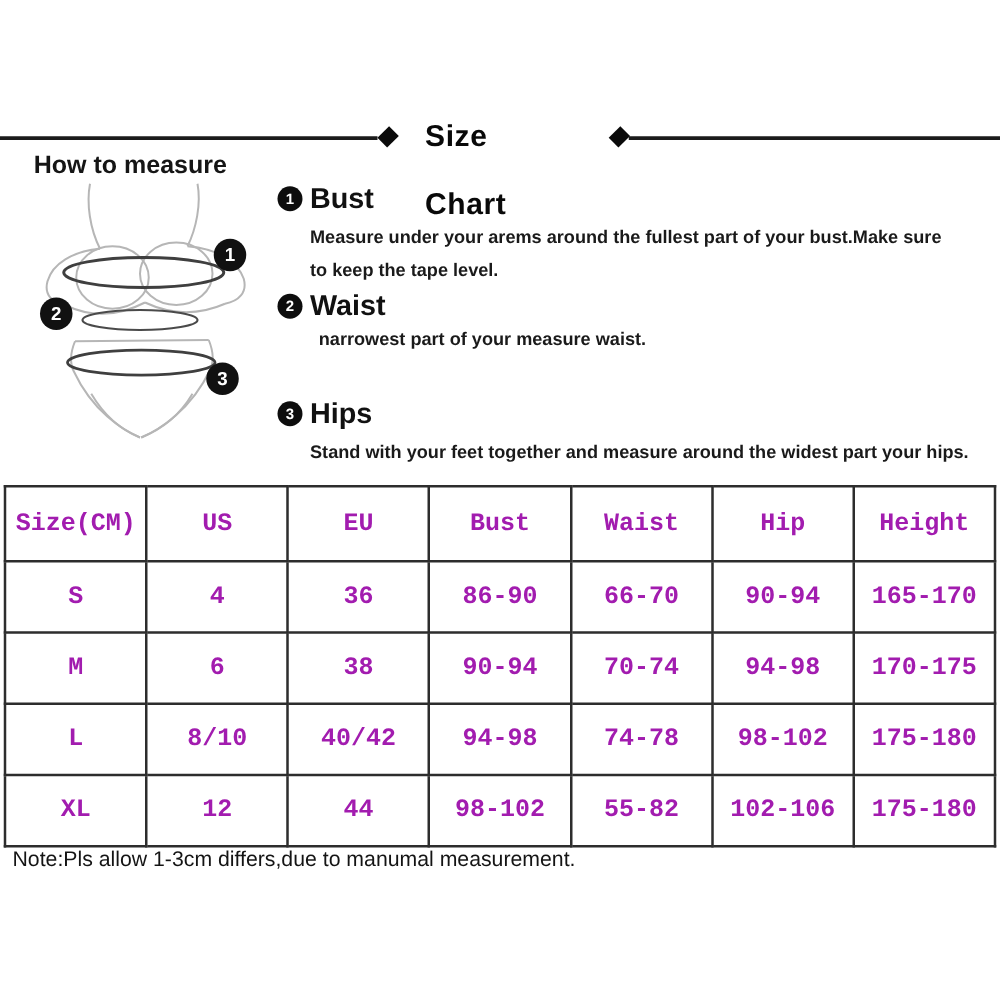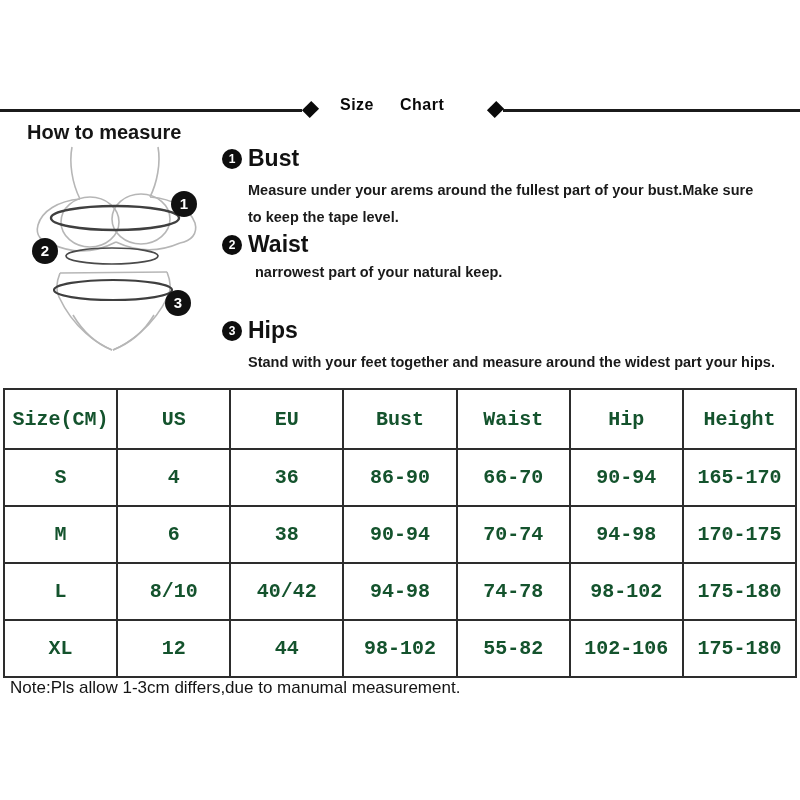--- a/index.html
+++ b/index.html
@@ -8,21 +8,21 @@
 
   
   .rule{position:absolute;height:2.5px;background:#1b1b1b;top:109px;}
   .rule.left{left:0;width:302px;}
   .rule.right{left:503px;width:297px;}
   .diamond{position:absolute;width:11px;height:11px;background:#0a0a0a;top:104px;
            transform:rotate(45deg) scaleY(1.2);}
   .diamond.d-left{left:305px;}
   .diamond.d-right{left:490px;}
   .title{position:absolute;top:96px;left:340px;display:flex;gap:26px;
-         font-size:16px;font-weight:600;letter-spacing:0.5px;color:#090909;}
+         font-size:24px;font-weight:600;letter-spacing:0.5px;color:#090909;flex-direction:column;}
 
   
   .howto{position:absolute;top:121px;left:27px;font-size:20px;font-weight:600;color:#151515;}
   .illustration{position:absolute;left:28px;top:143px;}
 
   
   .section{position:absolute;left:222px;width:565px;}
   .sec-bust{top:145px;}
   .sec-waist{top:231px;}
   .sec-hips{top:317px;}
@@ -32,21 +32,21 @@
          font-size:12px;font-weight:bold;flex:0 0 auto;}
   .sec-title{font-size:23px;font-weight:600;color:#111;}
   .sec-body{margin-top:5px;padding-left:26px;font-size:14.5px;font-weight:600;
             line-height:27px;color:#1a1a1a;}
   .sec-waist .sec-body{margin-top:1px;}
   .line2-indent{padding-left:7px;}
 
   
   .size-table{position:absolute;left:3px;top:388px;width:794px;height:280px;
               border-collapse:collapse;table-layout:fixed;
-              font-family:"Liberation Mono",monospace;font-weight:700;font-size:20px;color:#14532d;}
+              font-family:"Liberation Mono",monospace;font-weight:700;font-size:20px;color:#a21caf;}
   .size-table td{border:2px solid #2d2d2d;text-align:center;vertical-align:middle;padding:0;}
   .size-table tr.head td{height:58px;}
   .size-table tr.row td{height:55px;}
 
   
   .note{position:absolute;left:10px;top:678px;font-size:17px;
         font-family:Liberation Sans, sans-serif;color:#141414;}
 </style>
 </head>
 <body>
@@ -105,21 +105,21 @@
       <div>to keep the tape level.</div>
     </div>
   </div>
 
   <div class="section sec-waist">
     <div class="sec-head">
       <span class="badge">2</span>
       <span class="sec-title">Waist</span>
     </div>
     <div class="sec-body">
-      <div class="line2-indent">narrowest part of your natural keep.</div>
+      <div class="line2-indent">narrowest part of your measure waist.</div>
     </div>
   </div>
 
   <div class="section sec-hips">
     <div class="sec-head">
       <span class="badge">3</span>
       <span class="sec-title">Hips</span>
     </div>
     <div class="sec-body">
       <div>Stand with your feet together and measure around the widest part your hips.</div>

